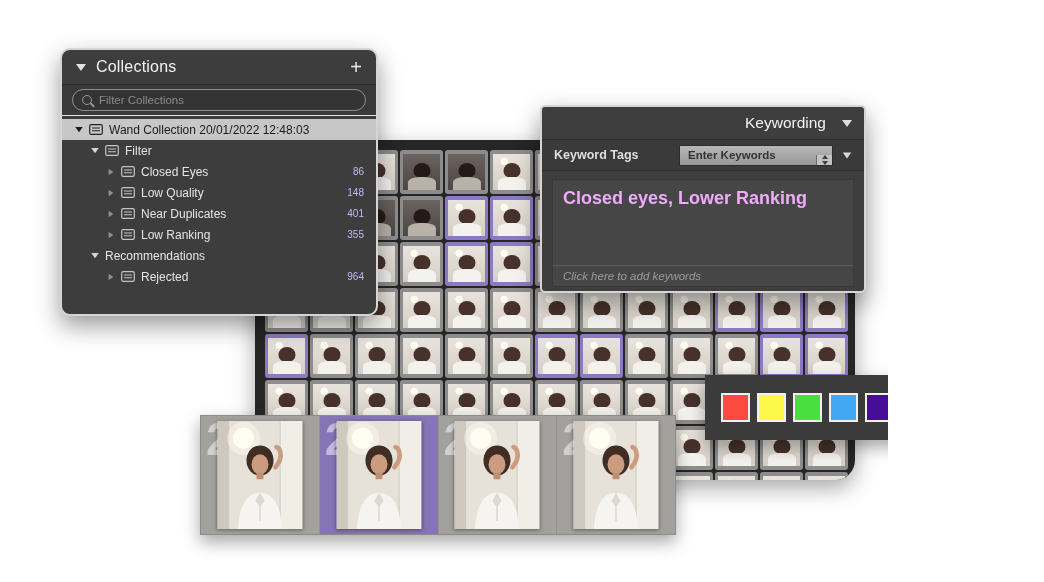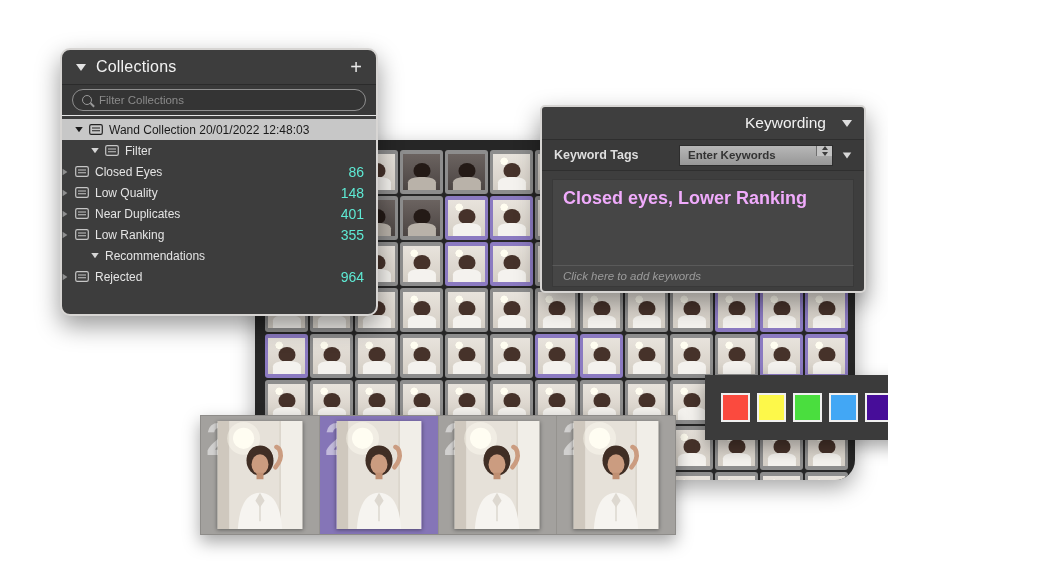--- a/index.html
+++ b/index.html
@@ -51,37 +51,37 @@
     transform:rotate(45deg); right:-4px; bottom:-1px; }
   .tree { padding-top:3px; }
   .trow { height:21px; display:flex; align-items:center; font-size:12px; color:#e4e4e4; padding-right:12px; }
   .trow .tri-down { transform:scale(.75); color:#d6d6d6; }
   .trow .tri-right { transform:scale(.8); color:#8f8f8f; margin-right:2px; }
   .trow.root { padding-left:12px; }
   .trow.root.selected { background:#c7c7c7; color:#1b1b1b; }
   .trow.root.selected .tri-down { color:#1b1b1b; }
   .trow.root.selected .cicon { color:#222; }
   .trow.group { padding-left:28px; }
-  .trow.leaf { }
+  .trow.leaf { padding-left:46px; }
   .cicon { width:14px; height:11px; margin:0 6px 0 5px; color:#c6c6c6; flex:none; }
   .tlabel { white-space:nowrap; }
-  .count { margin-left:auto; color:#5eead4; font-size:14px; }
+  .count { margin-left:auto; color:#c4b5fd; font-size:10px; }
 
   
   .keywording { position:absolute; left:540px; top:105px; width:326px; height:188px; box-sizing:border-box;
     background:#3e3e3e; border:2px solid #d7d5d3; border-radius:5px; z-index:3;
     box-shadow:0 10px 24px rgba(0,0,0,.4); overflow:hidden; }
   .k-header { height:32px; display:flex; align-items:center; justify-content:flex-end; gap:16px;
     padding:0 12px; border-bottom:1px solid #2e2e2e; }
   .k-title { font-size:15.5px; color:#f1f1f1; }
   .k-header .tri-down { color:#dedede; }
   .k-row { height:30px; display:flex; align-items:center; padding:0 12px; gap:9px;
     background:#3a3a3a; border-bottom:1px solid #2f2f2f;font-weight:bold; }
   .k-label { color:#dedede; font-size:12.5px; }
-  .k-combo { margin-left:auto; width:152px; height:19px; display:flex; align-items:flex-start;
+  .k-combo { margin-left:auto; width:152px; height:19px; display:flex; align-items:flex-end;
     background:linear-gradient(#b7b7b7,#979797); border:1px solid #2d2d2d; }
   .k-combo-text { flex:1; font-size:11.5px; color:#333; padding-left:8px; line-height:19px;
     white-space:nowrap; overflow:hidden; }
   .k-spin { width:15px; border-left:1px solid #6e6e6e; background:#c3c3c3;
     display:flex; flex-direction:column; align-items:center; justify-content:center; gap:2px; }
   .spin-up { width:0; height:0; border-left:3px solid transparent; border-right:3px solid transparent;
     border-bottom:4px solid #3c3c3c; }
   .spin-down { width:0; height:0; border-left:3px solid transparent; border-right:3px solid transparent;
     border-top:4px solid #3c3c3c; }
   .k-row .tri-down { transform:scale(.85); color:#d8d8d8; }

